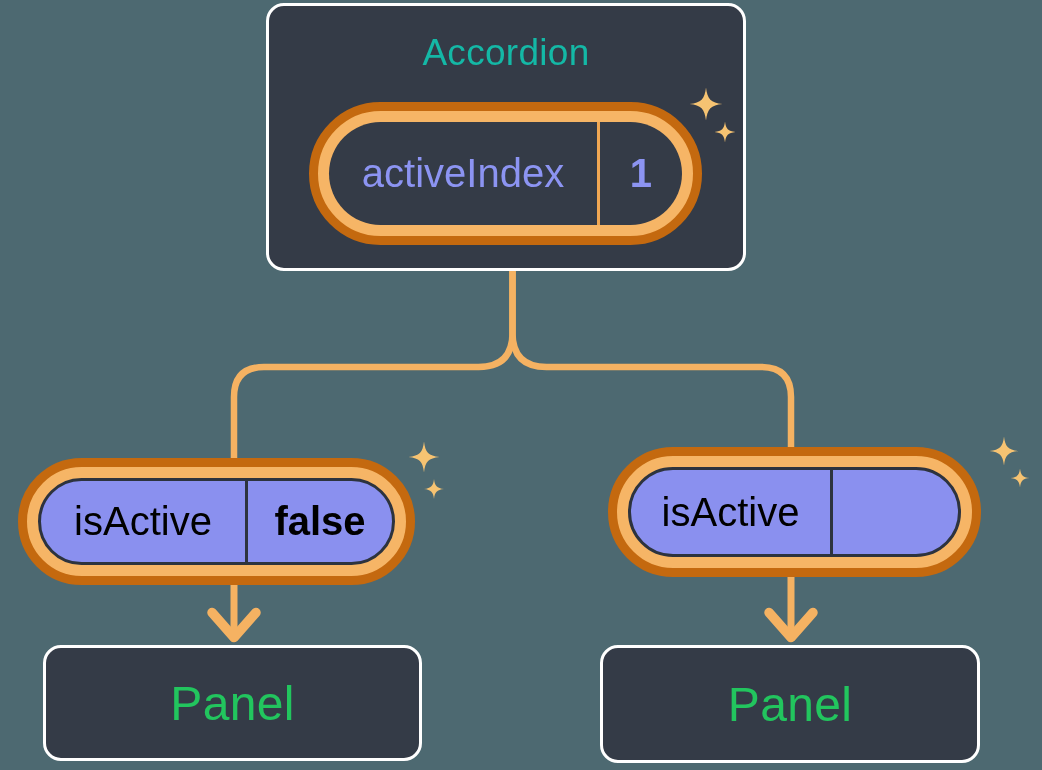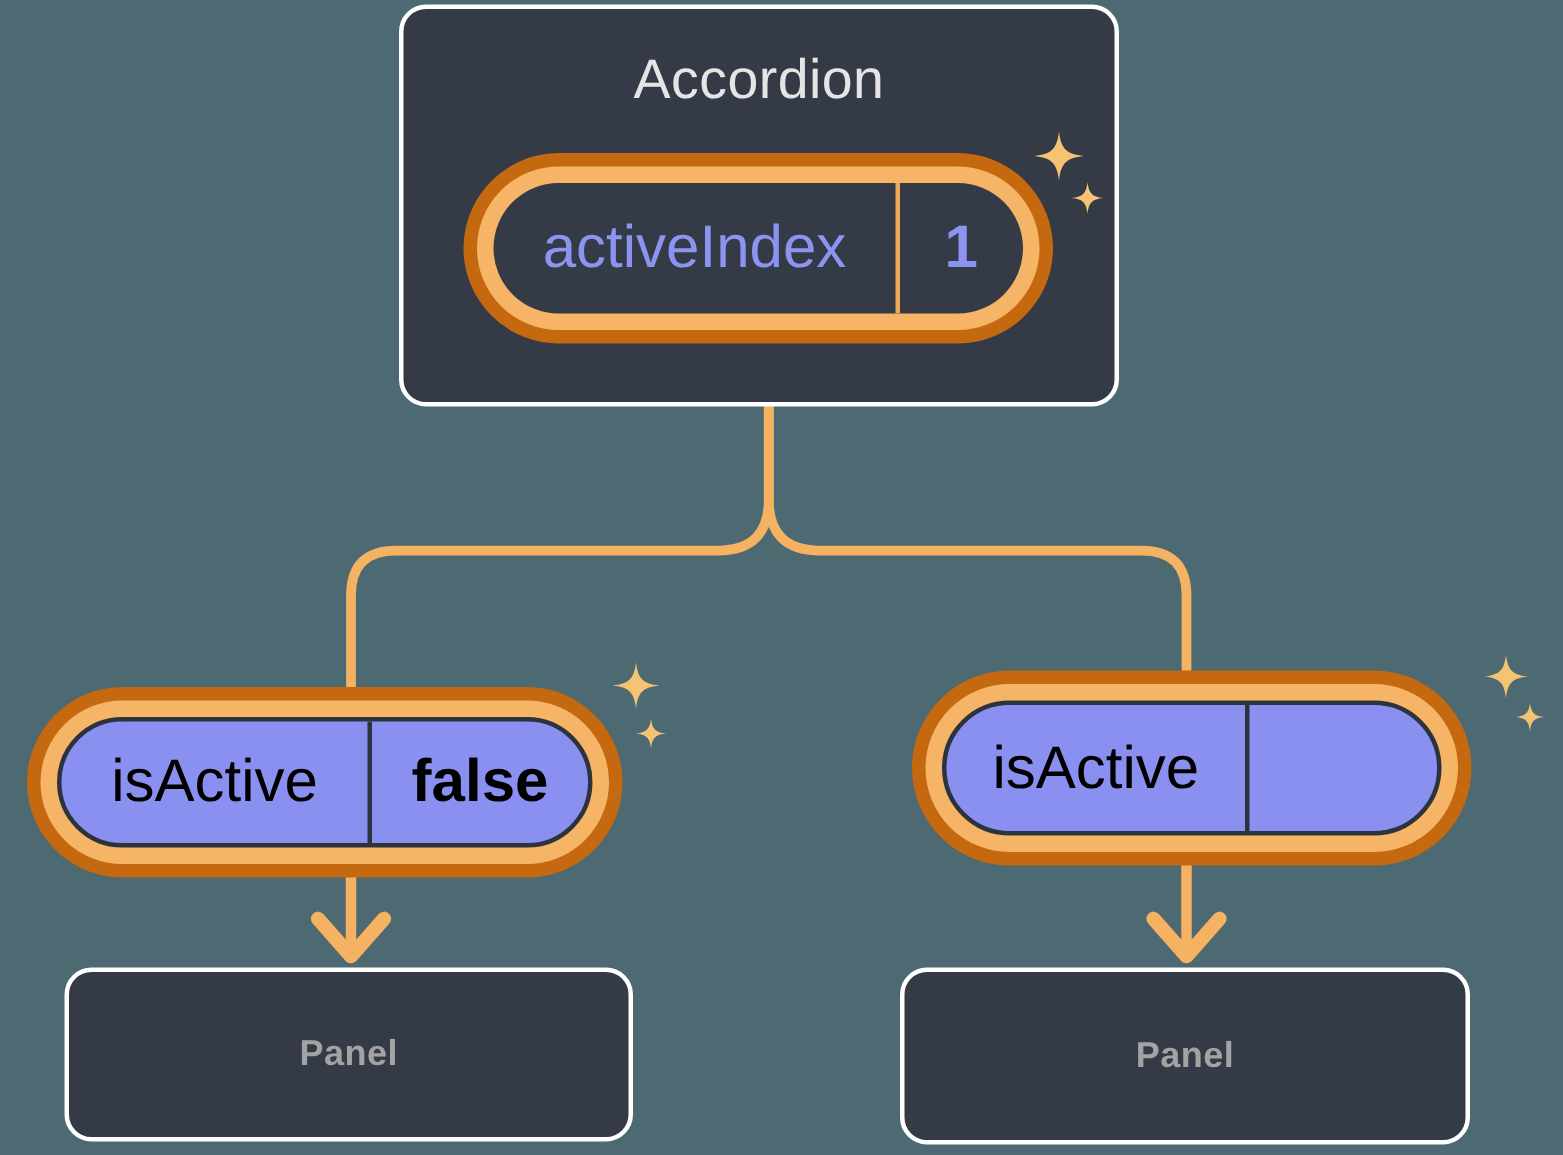--- a/index.html
+++ b/index.html
@@ -22,24 +22,24 @@
     z-index:2;
   }
   .accordion-card{left:266px;top:3px;width:480px;height:268px;}
   .panel-card{display:flex;align-items:center;justify-content:center;}
   .panel-left{left:43px;top:645px;width:379px;height:116px;}
   .panel-right{left:600px;top:645px;width:380px;height:118px;}
 
   .card-title{
     position:absolute;left:0;right:0;top:26px;
     text-align:center;
-    color:#e5e5e5;
+    color:#14b8a6;
     font-size:37px;font-weight:500;letter-spacing:.3px;
   }
-  .panel-title{color:#a3a3a3;font-size:24px;font-weight:700;letter-spacing:.3px;}
+  .panel-title{color:#22c55e;font-size:48px;font-weight:400;letter-spacing:.3px;}
 
   .pill{
     position:absolute;
     box-sizing:border-box;
     border:9px solid #C4690F;      
     background:#F6B566;            
     border-radius:999px;
     padding:11px;
     z-index:2;
   }
@@ -57,21 +57,21 @@
   .pill-name{font-size:40px;font-weight:400;}
   .pill-value{font-size:40px;font-weight:700;}
   .state-inner .pill-name,.state-inner .pill-value{color:#8C94F2;}
   .prop-inner .pill-name,.prop-inner .pill-value{color:#000000;}
 
   .divider{flex:none;align-self:stretch;}
   .divider-orange{width:2.5px;background:#F0A753;}
   .divider-dark{width:3px;background:#2D333E;}
 
   
-  .state-pill{left:40px;top:96px;width:393px;height:127px;}
+  .state-pill{left:40px;top:96px;width:393px;height:143px;}
   .state-pill .sec-name{width:268px;}
   .state-pill .sec-value{flex:1;}
 
   
   .prop-pill-left{left:18px;top:458px;width:397px;height:127px;}
   .prop-pill-left .sec-name{width:204px;}
   .prop-pill-left .sec-value{flex:1;}
   .prop-pill-right{left:608px;top:447px;width:373px;height:130px;}
   .prop-pill-right .sec-name{width:199px;}
   .prop-pill-right .sec-value{flex:1;}

